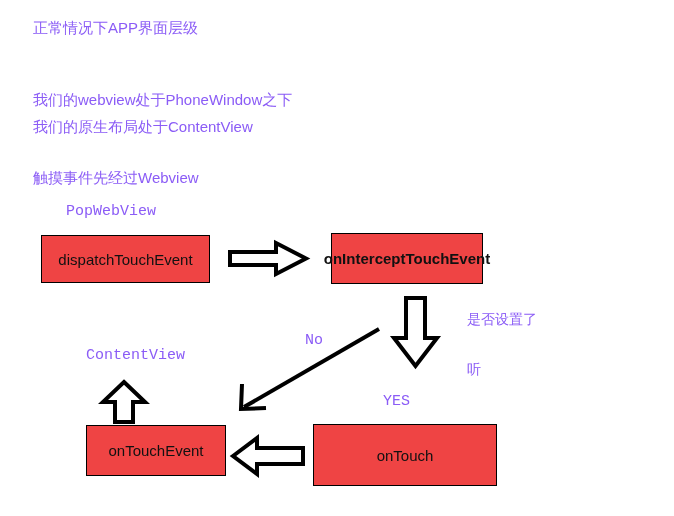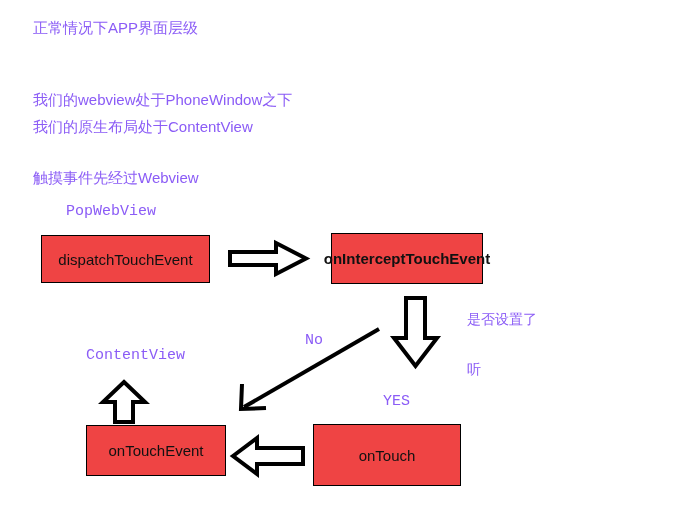--- a/index.html
+++ b/index.html
@@ -99,21 +99,21 @@
   </div>
 
   <div class="box" style="left:331px; top:233px; width:152px; height:51px;font-weight:bold;">
     <span>onInterceptTouchEvent</span>
   </div>
 
   <div class="box" style="left:46px; top:425px; width:140px; height:51px;margin-left:40px;">
     <span>onTouchEvent</span>
   </div>
 
-  <div class="box" style="left:313px; top:424px; width:148px; height:62px;">
+  <div class="box" style="left:313px; top:424px; width:184px; height:62px;">
     <span>onTouch</span>
   </div>
 
   <svg class="arrow-svg" style="left:228px; top:240px;" width="80" height="37" viewBox="0 0 80 37">
     <polygon points="2,12 48,12 48,3 78,18.5 48,34 48,25 2,25"></polygon>
   </svg>
 
   <svg class="arrow-svg" style="left:391px; top:296px;" width="49" height="72" viewBox="0 0 49 72">
     <polygon points="15,2 34,2 34,42 46,42 24.5,70 3,42 15,42"></polygon>
   </svg>

